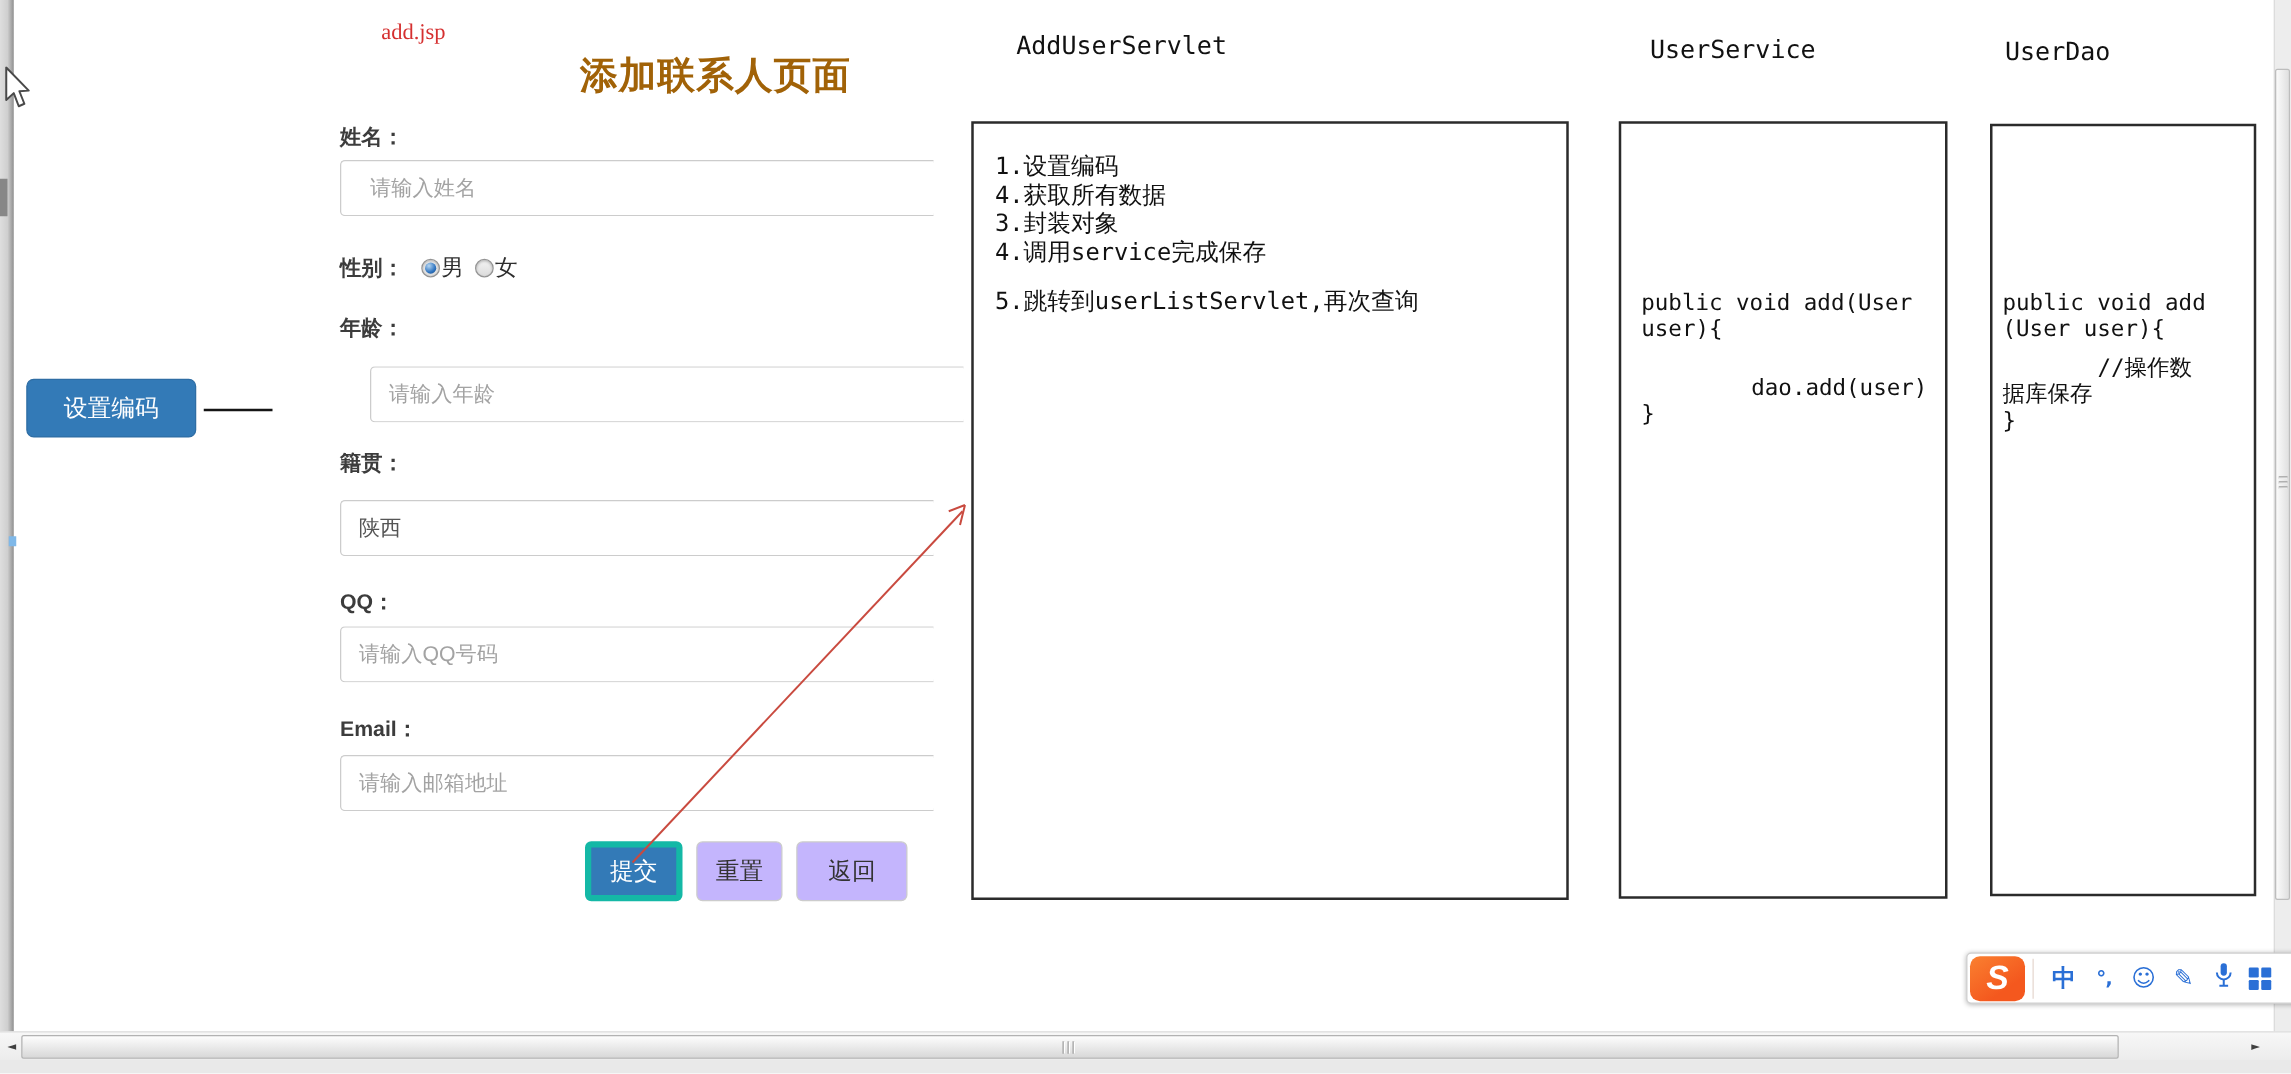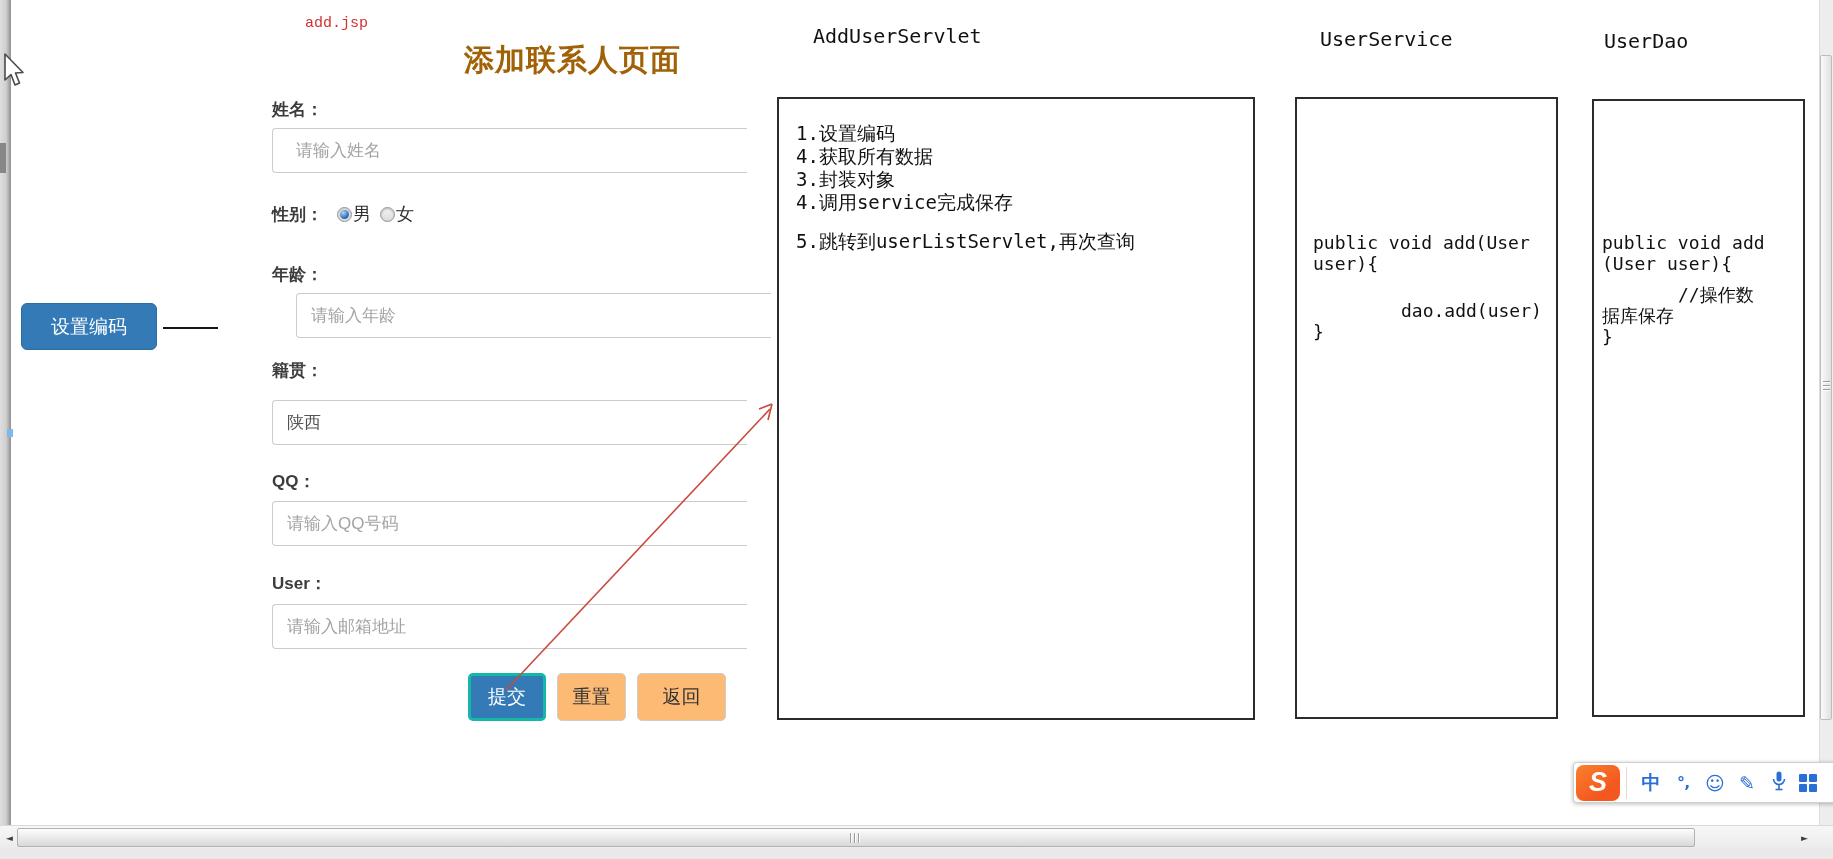--- a/index.html
+++ b/index.html
@@ -10,42 +10,42 @@
   }
 
   
   .left-strip { position:absolute; left:0; top:0; width:11px; height:825px;
     background:linear-gradient(to right,#dedede 0%,#cfcfcf 55%,#8f8f8f 100%); }
   .left-thumb { position:absolute; left:0; top:143px; width:6px; height:30px; background:#878787; }
   .left-blue-dot { position:absolute; left:7px; top:429px; width:6px; height:8px; background:#7fb8e8; }
 
   
   .jsp-label { position:absolute; left:305px; top:15px; color:#d53030;
-    font-family:Liberation Mono, monospace; font-size:15px; }
+    font-family:Liberation Serif, serif; font-size:18px; }
   .form-title { position:absolute; left:464px; top:40px; font-size:30px; font-weight:bold;
     color:#a16207; letter-spacing:1px; }
   .f-label { position:absolute; left:272px; font-size:17px; font-weight:bold; color:#3c3c3c; }
   .tb-input { position:absolute; left:272px; width:475px; height:45px;
     border:1px solid #cccccc; border-right:none; border-radius:4px 0 0 4px;
     font-family:"Liberation Sans",sans-serif; font-size:17px; padding:0 0 0 14px;
     color:#555; background:#fff; outline:none; }
   .tb-input::placeholder { color:#a3a3a3; opacity:1; }
   .gender-row { position:absolute; left:272px; top:201px; display:flex; align-items:center; height:26px; }
   .gender-row .g-label { font-size:17px; font-weight:bold; color:#3c3c3c; margin-right:14px; }
   .radio { position:relative; display:inline-block; width:15px; height:15px; border-radius:50%;
     background:linear-gradient(#f4f4f4,#dcdcdc); border:1px solid #949494;
     box-shadow:inset 0 1px 2px rgba(0,0,0,.25); margin-right:1px; cursor:pointer; }
   .radio.checked::after { content:""; position:absolute; left:2px; top:2px; right:2px; bottom:2px;
     border-radius:50%; background:radial-gradient(circle at 35% 30%, #b5d6f2 0%, #2f74c0 60%, #16477e 100%); }
   .g-opt { font-size:18px; color:#2e2e2e; margin-right:9px; }
 
   .btn { position:absolute; top:673px; height:48px; border-radius:5px; font-size:19px;
     display:flex; align-items:center; justify-content:center; cursor:pointer; }
-  .btn-primary { background:#337ab7; border:3px solid #14b8a6; color:#fff; }
-  .btn-default { background:#fdba74; border:1px solid #cccccc; color:#333; }
+  .btn-primary { background:#337ab7; border:5px solid #14b8a6; color:#fff; }
+  .btn-default { background:#c4b5fd; border:1px solid #cccccc; color:#333; }
 
   
   .add-contact { position:absolute; left:21px; top:303px; width:136px; height:47px;
     background:#337ab7; border:1px solid #2e6da4; border-radius:6px; color:#fff;
     font-size:19px; display:flex; align-items:center; justify-content:center; cursor:pointer; }
   .connector { position:absolute; left:163px; top:327px; width:55px; height:2px; background:#151515; }
 
   
   .d-box { position:absolute; border:2px solid #2b2b2b; background:#fff; }
   .box-title { position:absolute; font-family:"DejaVu Sans Mono","Liberation Mono",monospace;
@@ -119,30 +119,30 @@
   <input class="tb-input" style="top: 128px; padding-left: 23px;" placeholder="请输入姓名">
 
   <div class="gender-row">
     <span class="g-label">性别：</span>
     <span class="radio checked"></span>
     <span class="g-opt">男</span>
     <span class="radio"></span>
     <span class="g-opt">女</span>
   </div>
 
-  <div class="f-label" style="top:263px">年龄：</div>
+  <div class="f-label" style="top:251px">年龄：</div>
   <input class="tb-input" style="top: 293px; margin-left: 24px;" placeholder="请输入年龄">
 
   <div class="f-label" style="top:359px">籍贯：</div>
   <input class="tb-input" style="top: 400px;" value="陕西">
 
   <div class="f-label" style="top:470px">QQ：</div>
   <input class="tb-input" style="top: 501px;" placeholder="请输入QQ号码">
 
-  <div class="f-label" style="top:572px">User：</div>
+  <div class="f-label" style="top:572px">Email：</div>
   <input class="tb-input" style="top: 604px;" placeholder="请输入邮箱地址">
 
   <div class="btn btn-primary" style="left:468px;width:78px">提交</div>
   <div class="btn btn-default" style="left:557px;width:69px">重置</div>
   <div class="btn btn-default" style="left:637px;width:89px">返回</div>
 
   <div class="add-contact">设置编码</div>
   <div class="connector"></div>
 
   <div class="d-box" style="left:777px;top:97px;width:478px;height:623px"></div>

